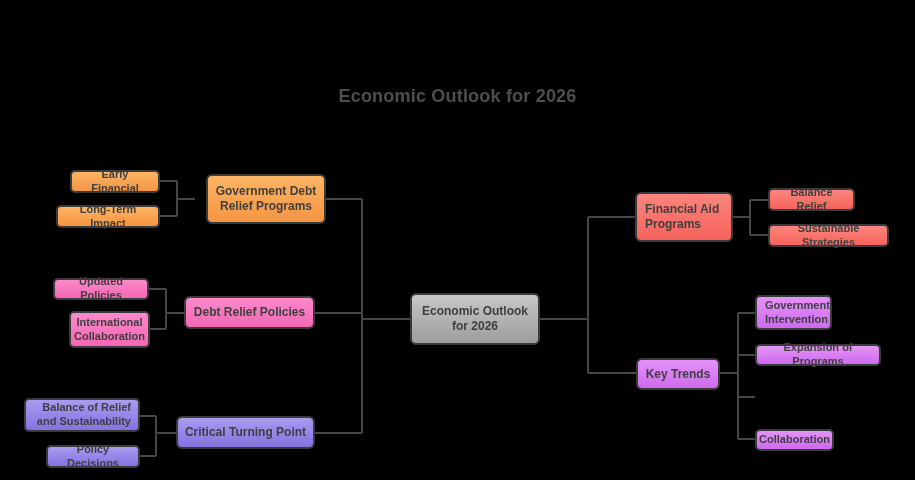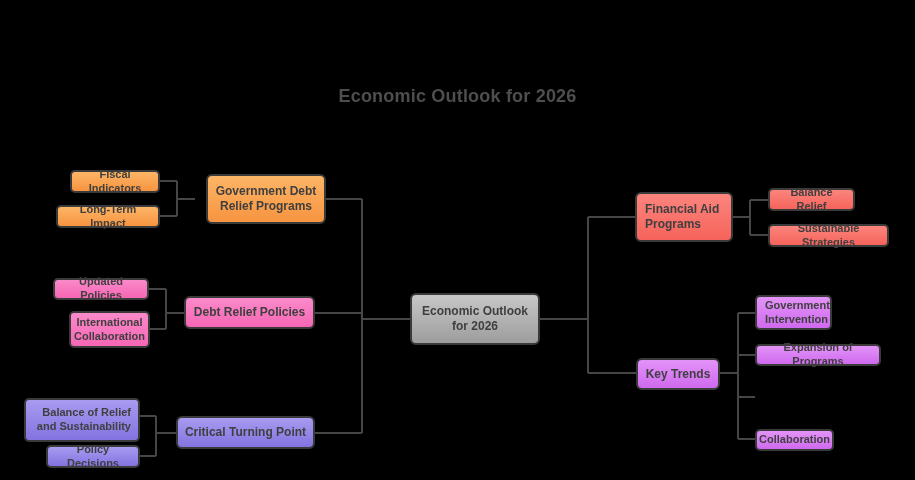--- a/index.html
+++ b/index.html
@@ -71,29 +71,29 @@
     <polyline points="750,198 768,198"></polyline>
 
     <polyline points="720,336 738,336"></polyline>
     <polyline points="738,276 738,402"></polyline>
     <polyline points="738,276 755,276"></polyline>
     <polyline points="738,318 755,318"></polyline>
     <polyline points="738,360 755,360"></polyline>
     <polyline points="738,402 755,402"></polyline>
   </svg>
 
-  <div class="node c-orange" style="left:70px;top:133px;width:90px;height:23px">Fiscal Indicators</div>
+  <div class="node c-orange" style="left:70px;top:133px;width:90px;height:23px">Early Financial</div>
   <div class="node c-orange" style="left:56px;top:168px;width:104px;height:23px">Long-Term Impact</div>
   <div class="node c-orange parent" style="left:206px;top:137px;width:120px;height:50px">Government Debt Relief Programs</div>
 
   <div class="node c-pink" style="left:53px;top:241px;width:96px;height:22px">Updated Policies</div>
   <div class="node c-pink" style="left:69px;top:274px;width:81px;height:37px">International Collaboration</div>
   <div class="node c-pink parent" style="left:184px;top:259px;width:131px;height:33px">Debt Relief Policies</div>
 
-  <div class="node c-purple align-right" style="left:24px;top:361px;width:116px;height:44px">Balance of Relief and Sustainability</div>
+  <div class="node c-purple align-right" style="left:24px;top:361px;width:116px;height:34px">Balance of Relief and Sustainability</div>
   <div class="node c-purple" style="left:46px;top:408px;width:94px;height:23px">Policy Decisions</div>
   <div class="node c-purple parent" style="left:176px;top:379px;width:139px;height:33px">Critical Turning Point</div>
 
   <div class="node c-gray parent" style="left:410px;top:256px;width:130px;height:52px">Economic Outlook for 2026</div>
 
   <div class="node c-red parent align-left" style="left:635px;top:155px;width:98px;height:50px">Financial Aid Programs</div>
   <div class="node c-red" style="left:768px;top:151px;width:87px;height:23px">Balance Relief</div>
   <div class="node c-red" style="left:768px;top:187px;width:121px;height:23px">Sustainable Strategies</div>
 
   <div class="node c-violet parent" style="left:636px;top:321px;width:84px;height:32px">Key Trends</div>

